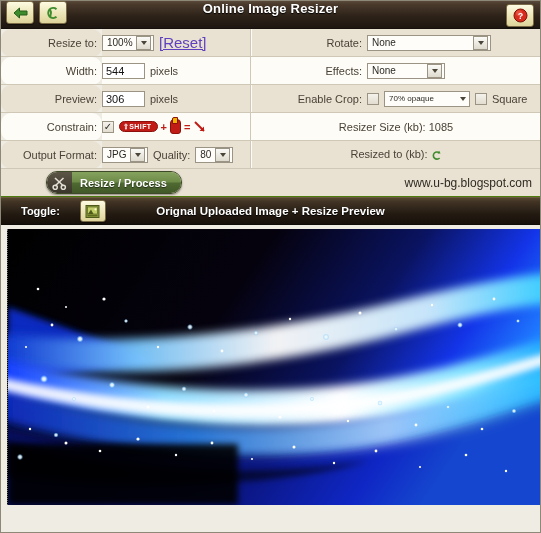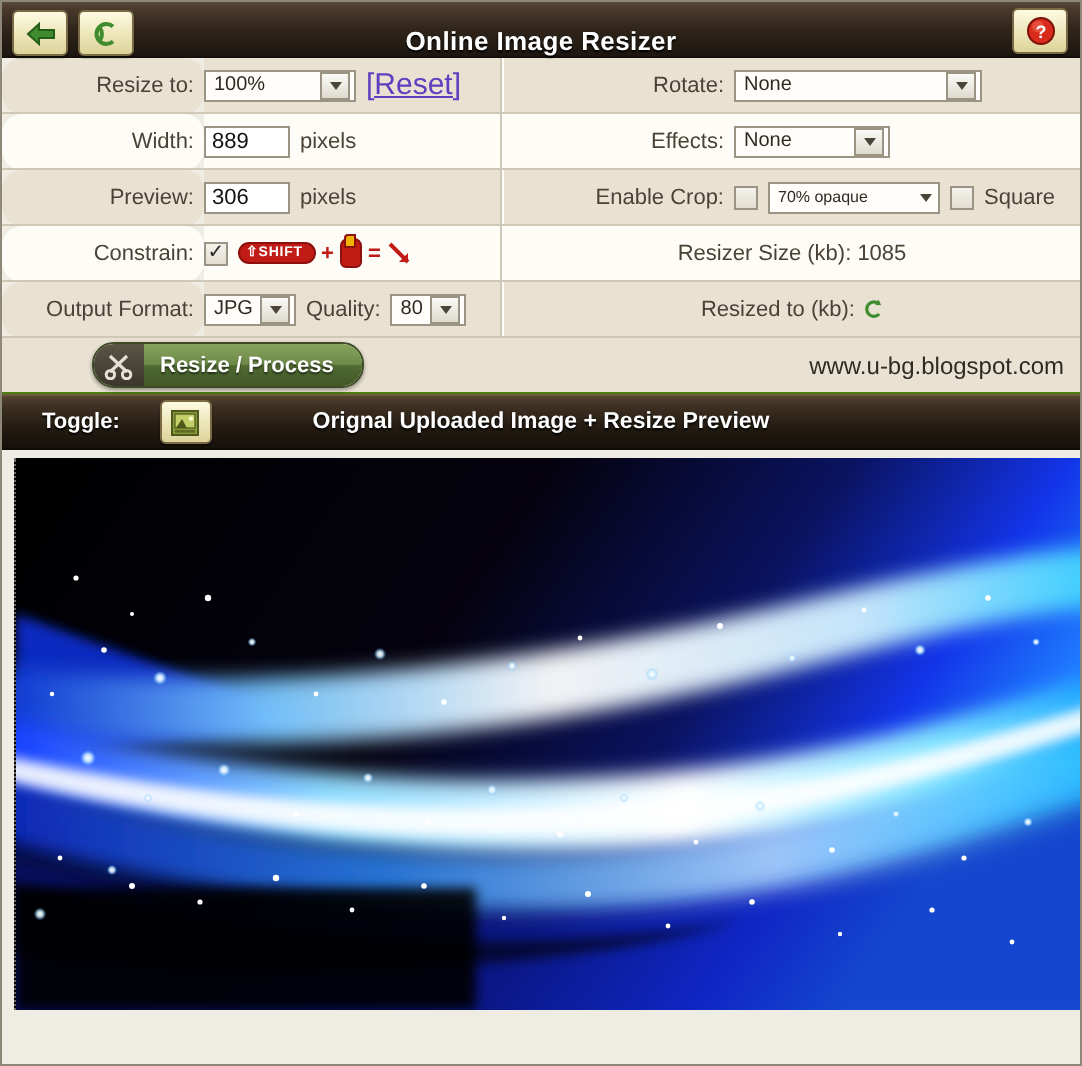--- a/index.html
+++ b/index.html
@@ -10,21 +10,21 @@
     font-size:11px;color:#3a3228;
   }
   #app{width:541px;height:533px;position:relative;box-sizing:border-box;
        border:1px solid #8d8878;background:#efece3;}
 
   
   .titlebar{
     height:27px;position:relative;
     background:linear-gradient(to bottom,#5a4a3a 0%,#4a3a2c 12%,#2e2319 55%,#1d1610 100%);
     border-bottom:1px solid #15100b;
-    display:flex;align-items:flex-end;
+    display:flex;align-items:flex-start;
   }
   .tb-title{
     position:absolute;left:0;right:0;text-align:center;
     color:#ffffff;font-size:13px;font-weight:bold;
     text-shadow:0 1px 1px #000;letter-spacing:.2px;
   }
   .tb-btn{
     width:26px;height:21px;margin-left:5px;border:1px solid #7a6a45;
     border-radius:3px;background:linear-gradient(to bottom,#fdfbe2,#ece5b8 55%,#ddd39a);
     display:flex;align-items:center;justify-content:center;
@@ -172,21 +172,21 @@
     </div>
   </div>
 
   <table class="form">
 
     <tbody>
         <tr class="rowA">
       <td class="c-label">Resize to:</td>
       <td class="c-field">
         <div class="fieldwrap">
-          <div class="sel" style="width:76px">
+          <div class="sel" style="width:52px">
             <span>100%</span>
             <span class="arw">
                   <i></i>
                 </span>
           </div>
           <span class="lnk">[Reset]</span>
         </div>
       </td>
       <td class="c-gap"></td>
       <td class="c-label2">Rotate:</td>
@@ -197,21 +197,21 @@
                 <i></i>
               </span>
         </div>
       </td>
     </tr>
 
     <tr class="rowB">
       <td class="c-label">Width:</td>
       <td class="c-field">
         <div class="fieldwrap">
-          <div class="txt" style="width:43px">889</div>
+          <div class="txt" style="width:43px">544</div>
           <span class="unit">pixels</span>
         </div>
       </td>
       <td class="c-gap"></td>
       <td class="c-label2">Effects:</td>
       <td class="c-field2">
         <div class="sel" style="width:78px">
           <span>None</span>
           <span class="arw">
                 <i></i>

